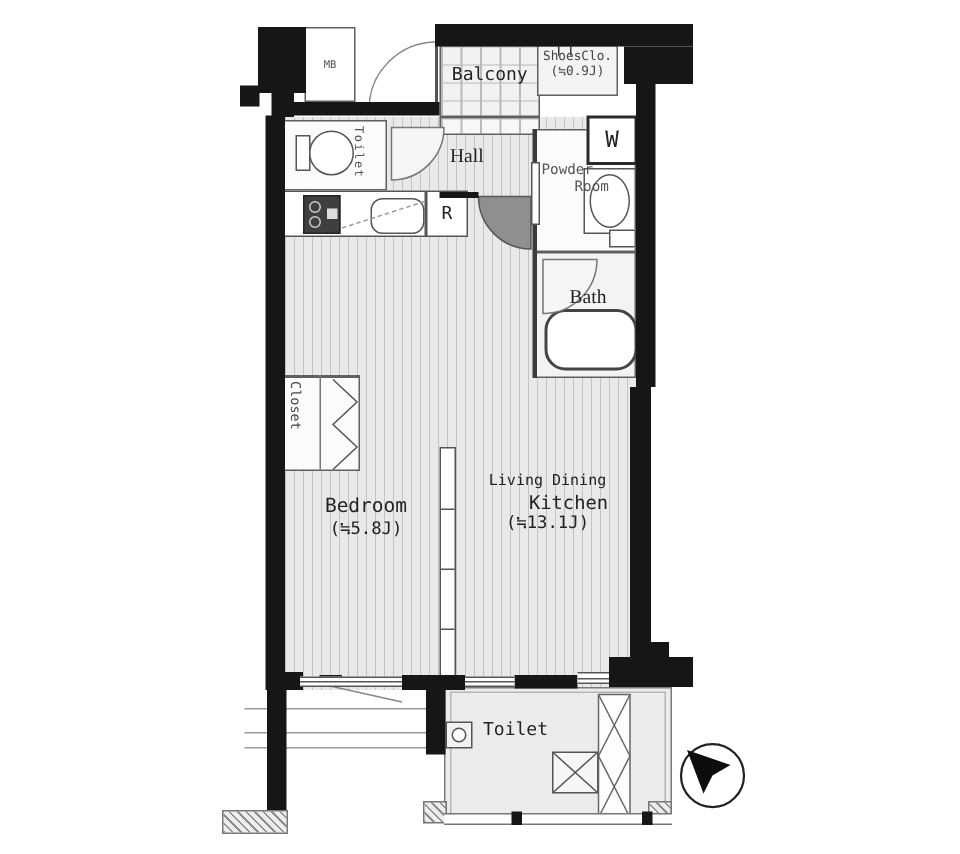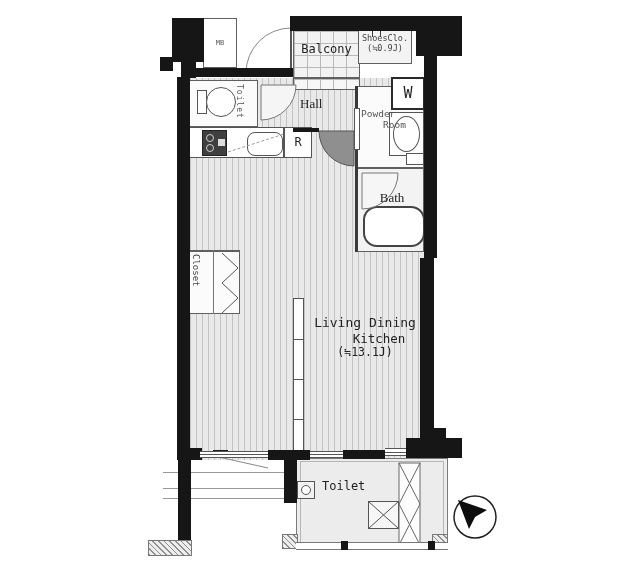--- a/index.html
+++ b/index.html
@@ -160,21 +160,25 @@
   <div class="lbl vlbl" style="left:234px;top:84px;height:44px;font-size:8px;color:#555;letter-spacing:1px;">Toilet</div>
   <div class="lbl" style="left:300px;top:96px;font-size:13px;font-family:Liberation Serif, serif;">Hall</div>
   <div class="lbl c" style="left:391px;top:84px;width:34px;font-size:15px;z-index:5;">W</div>
   <div class="lbl" style="left:361px;top:108px;font-size:9.5px;color:#555;">
     <div>Powder</div>
     <div style="padding-left:22px;">Room</div>
   </div>
   <div class="lbl c" style="left:284px;top:135px;width:28px;font-size:12px;">R</div>
   <div class="lbl c" style="left:366px;top:190px;width:52px;font-size:13px;font-family:Liberation Serif, serif;">Bath</div>
   <div class="lbl vlbl" style="left:190px;top:254px;height:58px;font-size:9px;color:#444;">Closet</div>
+  <div class="lbl c" style="left:202px;top:330px;width:84px;">
+    <div style="font-size:13px;">Bedroom</div>
+    <div style="font-size:11.5px;">(≒5.8J)</div>
+  </div>
   <div class="lbl c" style="left:310px;top:315px;width:110px;">
-    <div style="font-size:13px;text-align:center;">Living Dining</div>
+    <div style="font-size:10px;text-align:center;">Living Dining</div>
     <div style="font-size:12.5px;padding-left:28px;">Kitchen</div>
     <div style="font-size:11.5px;">(≒13.1J)</div>
   </div>
   <div class="lbl" style="left:322px;top:479px;font-size:12px;">Toilet</div>
 
 
 </div>
 
 </body></html>

